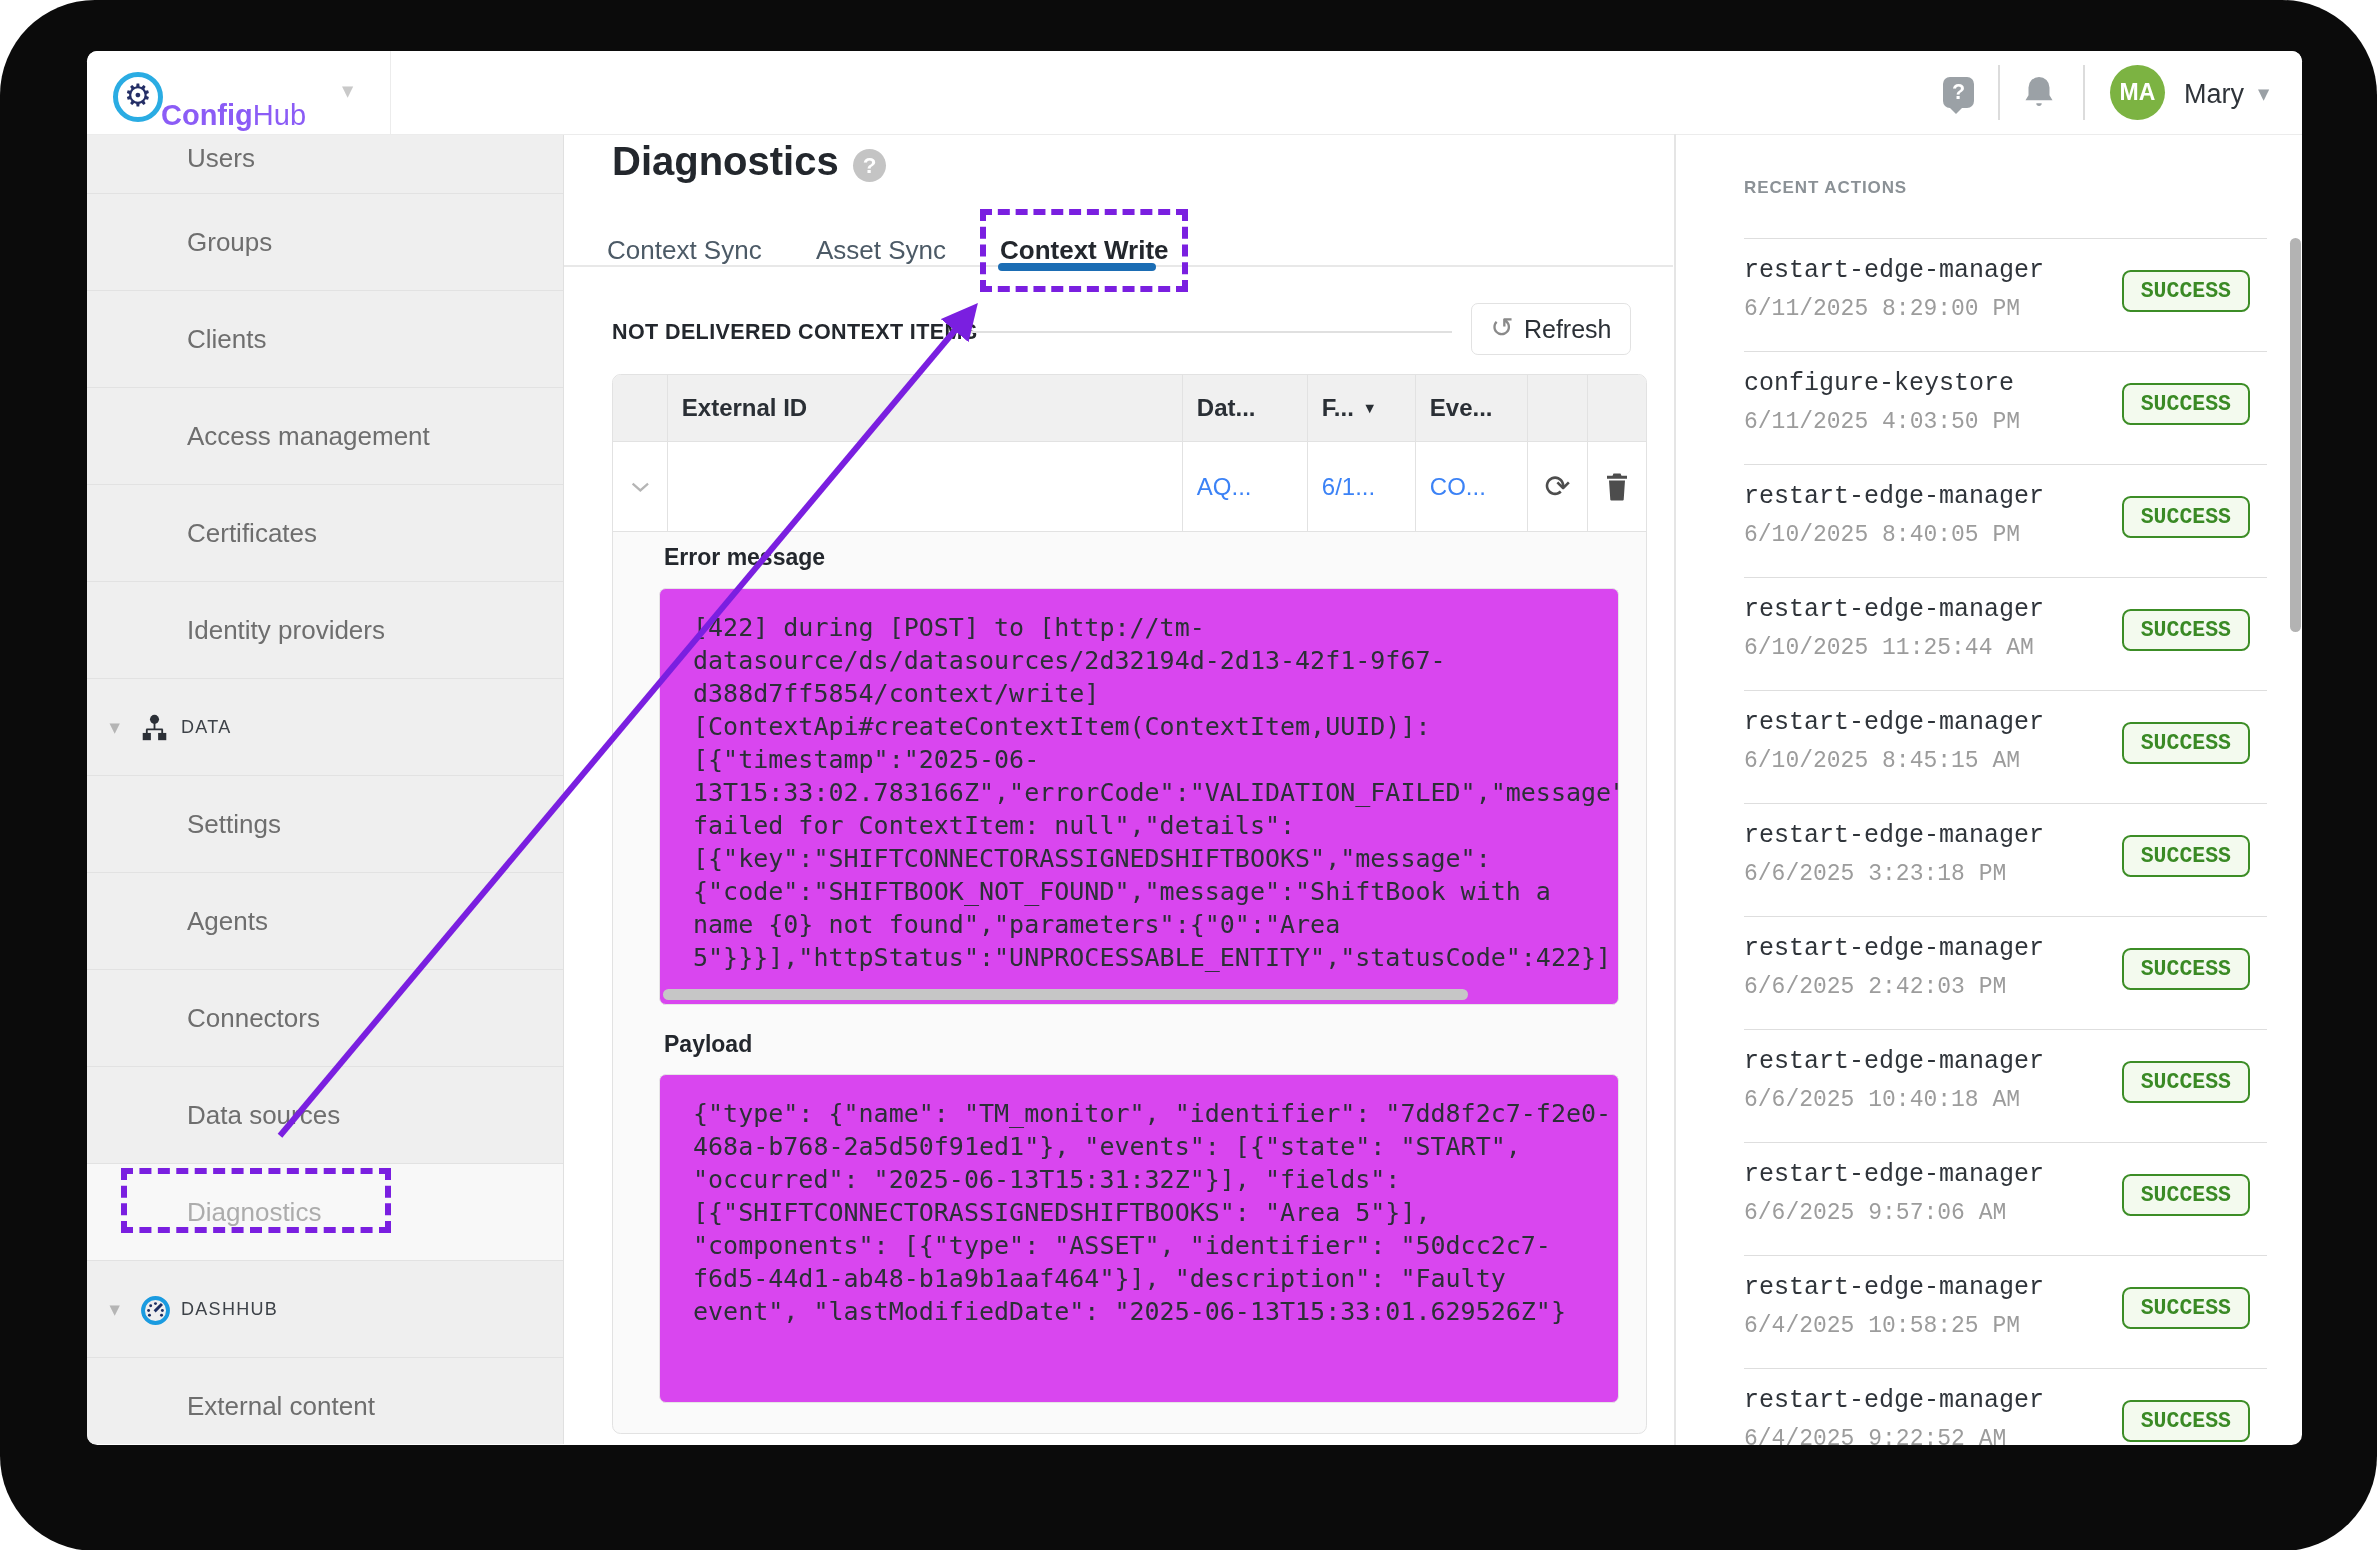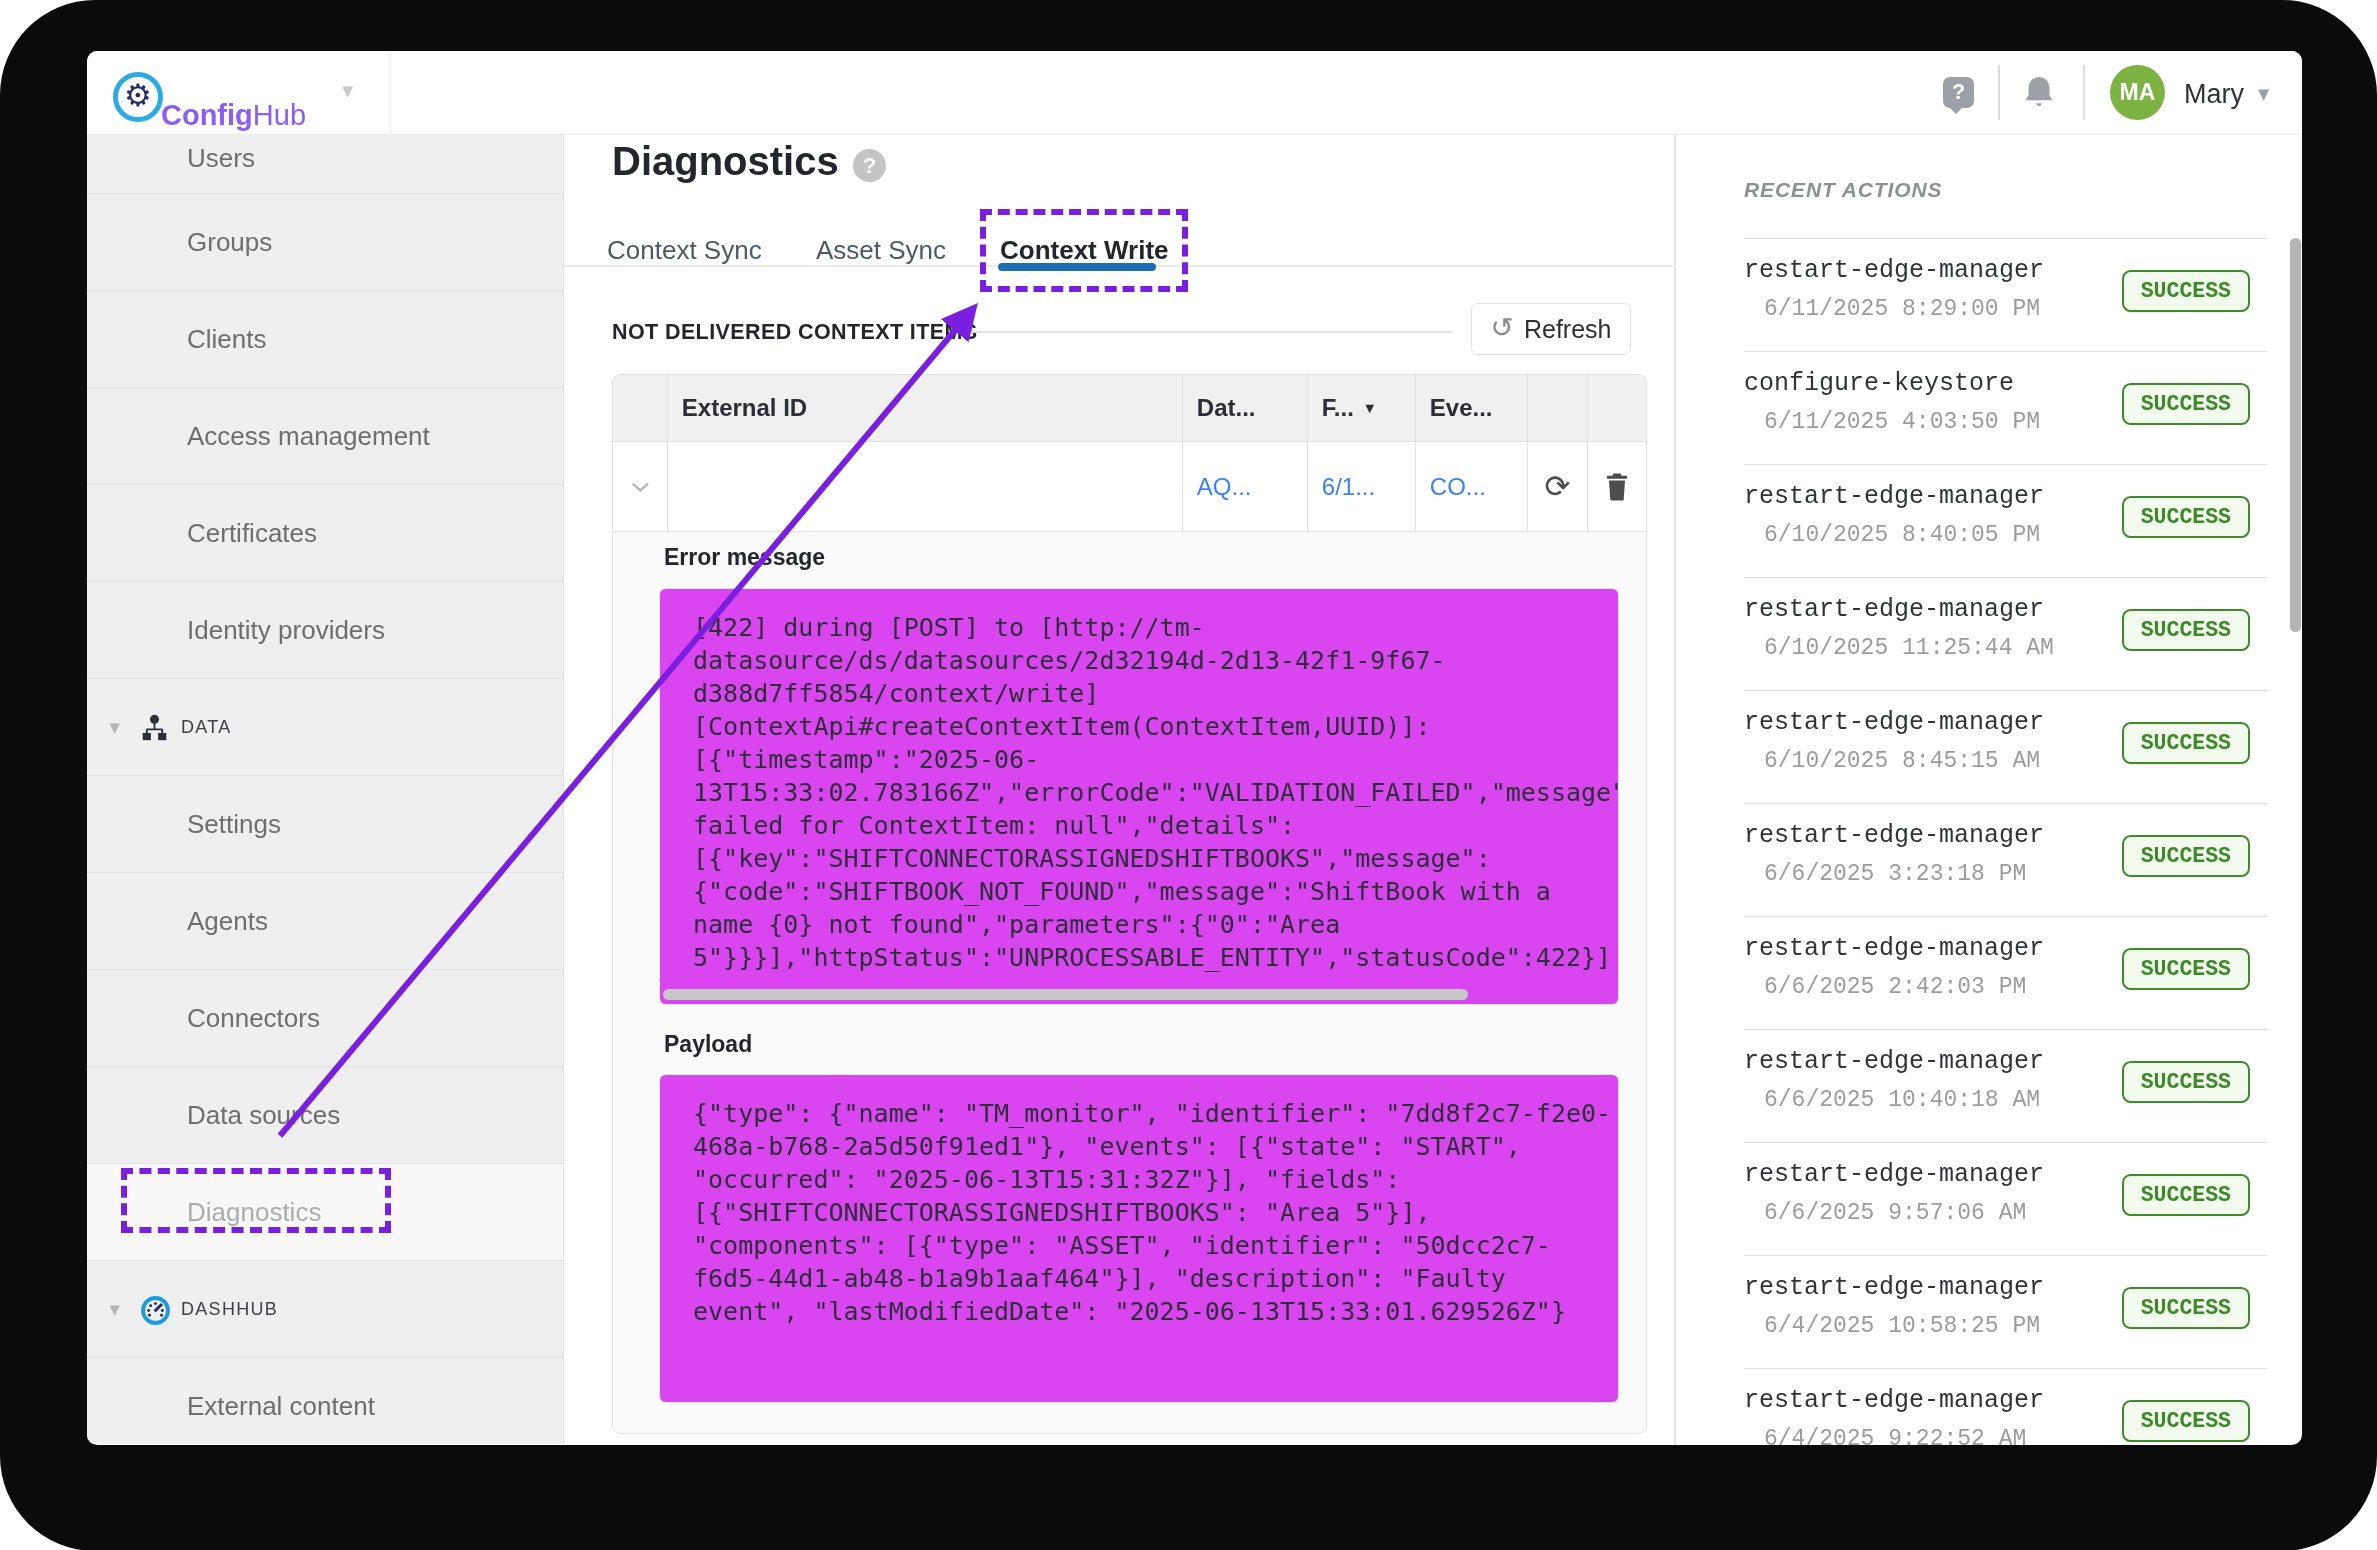--- a/index.html
+++ b/index.html
@@ -75,25 +75,25 @@
   .sortCaret{font-size:14.6px;color:#2a2f35;margin-left:8.6px;}
   .retryGlyph{font-size:31px;color:#4d4d4d;line-height:1;}
 
   .dtLabel{position:absolute;left:51px;font-size:23px;font-weight:bold;color:#23272d;}
   .codeBox{position:absolute;left:46px;width:960px;background:#d946ef;border:1.7px solid #e5e5e5;border-radius:6.9px;box-sizing:border-box;overflow:hidden;}
   .codeTxt{margin:22.4px 0 0 33px;font-family:"DejaVu Sans Mono",monospace;font-size:25px;line-height:33px;color:#2b3036;white-space:pre;}
   .hScroll{position:absolute;left:3.4px;bottom:4.3px;width:805px;height:11.2px;background:#c6c6c6;border-radius:6px;}
 
   
   .vDivider{position:absolute;left:1587px;top:83px;width:1.7px;height:1311px;background:#e5e5e5;}
-  .raHeading{position:absolute;left:1657px;top:127px;font-size:21px;font-weight:bold;color:#8b9196;letter-spacing:0.9px;font-style:italic;}
+  .raHeading{position:absolute;left:1657px;top:127px;font-size:17px;font-weight:bold;color:#8b9196;letter-spacing:0.9px;}
   .raList{position:absolute;left:1657px;top:187px;width:523px;height:1207px;border-top:1.7px solid #dedede;overflow:hidden;}
   .raItem{position:relative;height:113px;border-bottom:1.7px solid #dedede;box-sizing:border-box;font-family:Liberation Mono, monospace;}
   .raName{position:absolute;left:0;top:17px;font-size:25px;color:#2f343a;}
-  .raTime{position:absolute;left:0;top:57px;font-size:23px;color:#9c9c9c;margin-left:20px;}
+  .raTime{position:absolute;left:0;top:57px;font-size:23px;color:#9c9c9c;}
   .raBadge{position:absolute;right:17px;top:31px;padding:6.9px 17px;border:2.6px solid #3c8d26;border-radius:8.6px;background:#f3faee;color:#3a8a25;font-size:21.5px;font-weight:bold;}
   .raScroll{position:absolute;left:2203px;top:187px;width:11.2px;height:394px;background:#b3b3b3;border-radius:6px;}
 
   .chevSvg, .trashSvg{display:block;}
 </style>
 </head>
 <body>
 
 <div class="stage">
   <div class="bezel"></div>

